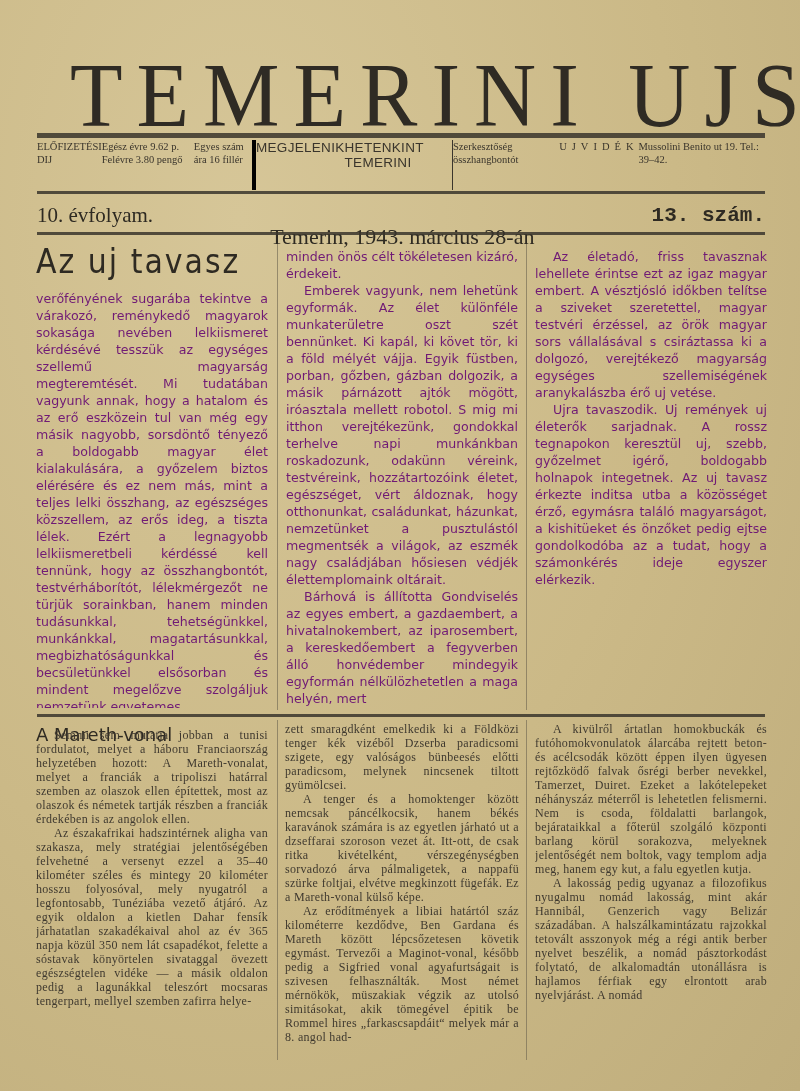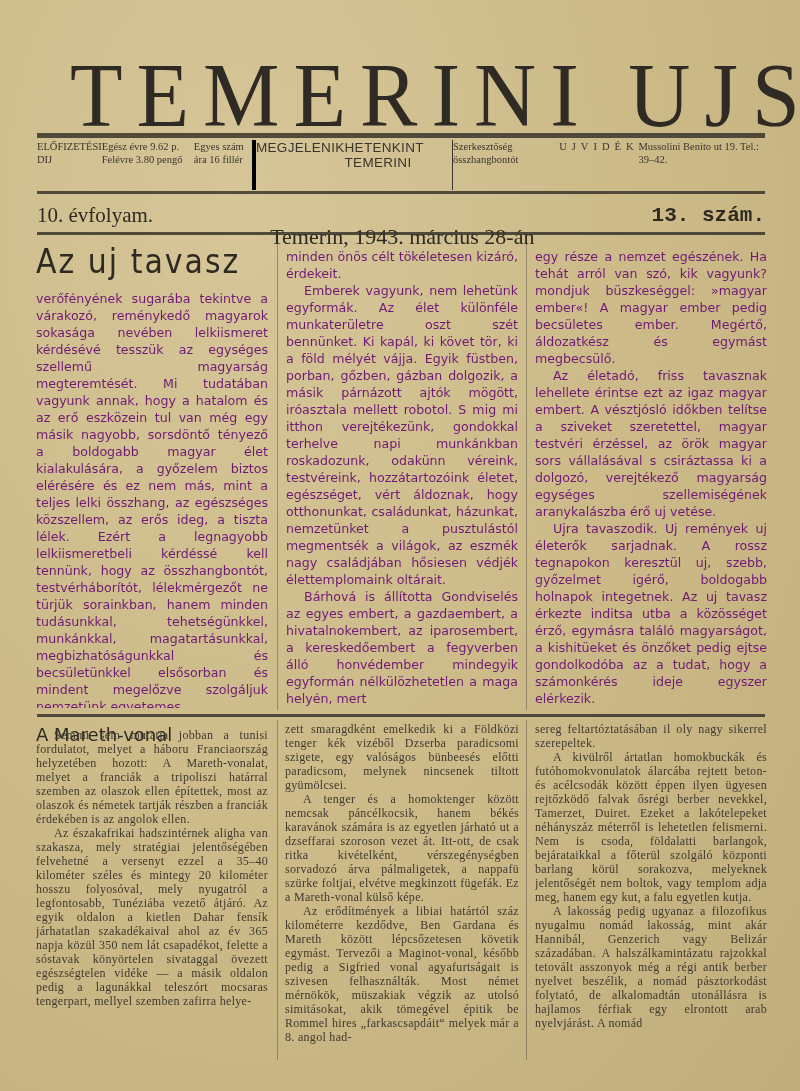--- a/index.html
+++ b/index.html
@@ -89,21 +89,20 @@
 
 <div class="col col2">
   <p>minden önös célt tökéletesen kizáró, érdekeit.</p>
   <p class="indent">Emberek vagyunk, nem lehetünk egyformák. Az élet különféle munkaterületre oszt szét bennünket. Ki kapál, ki követ tör, ki a föld mélyét vájja. Egyik füstben, porban, gőzben, gázban dolgozik, a másik párnázott ajtók mögött, iróasztala mellett robotol. S mig mi itthon verejtékezünk, gondokkal terhelve napi munkánkban roskadozunk, odakünn véreink, testvéreink, hozzátartozóink életet, egészséget, vért áldoznak, hogy otthonunkat, családunkat, házunkat, nemzetünket a pusztulástól megmentsék a világok, az eszmék nagy családjában hősiesen védjék élettemplomaink oltárait.</p>
   <p class="indent">Bárhová is állította Gondviselés az egyes embert, a gazdaembert, a hivatalnokembert, az iparosembert, a kereskedőembert a fegyverben álló honvédember mindegyik egyformán nélkülözhetetlen a maga helyén, mert</p>
 </div>
 
 <div class="vline" style="left:526px; top:244px; height:466px;"></div>
 
 <div class="col col3">
-  <p>egy része a nemzet egészének. Ha tehát arról van szó, kik vagyunk? mondjuk büszkeséggel: »magyar ember«! A magyar ember pedig becsületes ember. Megértő, áldozatkész és egymást megbecsülő.</p>
   <p class="indent">Az életadó, friss tavasznak lehellete érintse ezt az igaz magyar embert. A vésztjósló időkben telítse a sziveket szeretettel, magyar testvéri érzéssel, az örök magyar sors vállalásával s csiráztassa ki a dolgozó, verejtékező magyarság egységes szellemiségének aranykalászba érő uj vetése.</p>
   <p class="indent">Ujra tavaszodik. Uj remények uj életerők sarjadnak. A rossz tegnapokon keresztül uj, szebb, győzelmet igérő, boldogabb holnapok integetnek. Az uj tavasz érkezte inditsa utba a közösséget érző, egymásra találó magyarságot, a kishitüeket és önzőket pedig ejtse gondolkodóba az a tudat, hogy a számonkérés ideje egyszer elérkezik.</p>
 </div>
 
 <div class="rule thin" style="top:714px;"></div>
 
 <div class="headline2">A Mareth-vonal</div>
 
 <div class="col small col4">
   <p class="indent">Semmi sem mutatja jobban a tunisi fordulatot, melyet a háboru Franciaország helyzetében hozott: A Mareth-vonalat, melyet a franciák a tripoliszi határral szemben az olaszok ellen építettek, most az olaszok és németek tartják részben a franciák érdekében is az angolok ellen.</p>
@@ -114,16 +113,15 @@
 
 <div class="col small col5">
   <p>zett smaragdként emelkedik ki a Földközi tenger kék vizéből Dzserba paradicsomi szigete, egy valóságos bünbeesés előtti paradicsom, melynek nincsenek tiltott gyümölcsei.</p>
   <p class="indent">A tenger és a homoktenger között nemcsak páncélkocsik, hanem békés karavánok számára is az egyetlen járható ut a dzseffarai szoroson vezet át. Itt-ott, de csak ritka kivételként, vérszegénységben sorvadozó árva pálmaligetek, a nappafü szürke foltjai, elvétve megkinzott fügefák. Ez a Mareth-vonal külső képe.</p>
   <p class="indent">Az erődítmények a libiai határtól száz kilométerre kezdődve, Ben Gardana és Mareth között lépcsőzetesen követik egymást. Tervezői a Maginot-vonal, később pedig a Sigfried vonal agyafurtságait is szivesen felhasználták. Most német mérnökök, müszakiak végzik az utolsó simitásokat, akik tömegével épitik be Rommel hires „farkascsapdáit“ melyek már a 8. angol had-</p>
 </div>
 
 <div class="vline" style="left:526px; top:720px; height:340px;"></div>
 
 <div class="col small col6">
-  <p>sereg feltartóztatásában il oly nagy sikerrel szerepeltek.</p>
   <p class="indent">A kivülről ártatlan homokbuckák és futóhomokvonulatok álarcába rejtett beton- és acélcsodák között éppen ilyen ügyesen rejtőzködő falvak ősrégi berber nevekkel, Tamerzet, Duiret. Ezeket a lakótelepeket néhányszáz méterről is lehetetlen felismerni. Nem is csoda, földalatti barlangok, bejárataikkal a főterül szolgáló központi barlang körül sorakozva, melyeknek jelentőségét nem boltok, vagy templom adja meg, hanem egy kut, a falu egyetlen kutja.</p>
   <p class="indent">A lakosság pedig ugyanaz a filozofikus nyugalmu nomád lakosság, mint akár Hannibál, Genzerich vagy Belizár századában. A halszálkamintázatu rajzokkal tetovált asszonyok még a régi antik berber nyelvet beszélik, a nomád pásztorkodást folytató, de alkalomadtán utonállásra is hajlamos férfiak egy elrontott arab nyelvjárást. A nomád</p>
 </div>
 
 </body></html>

